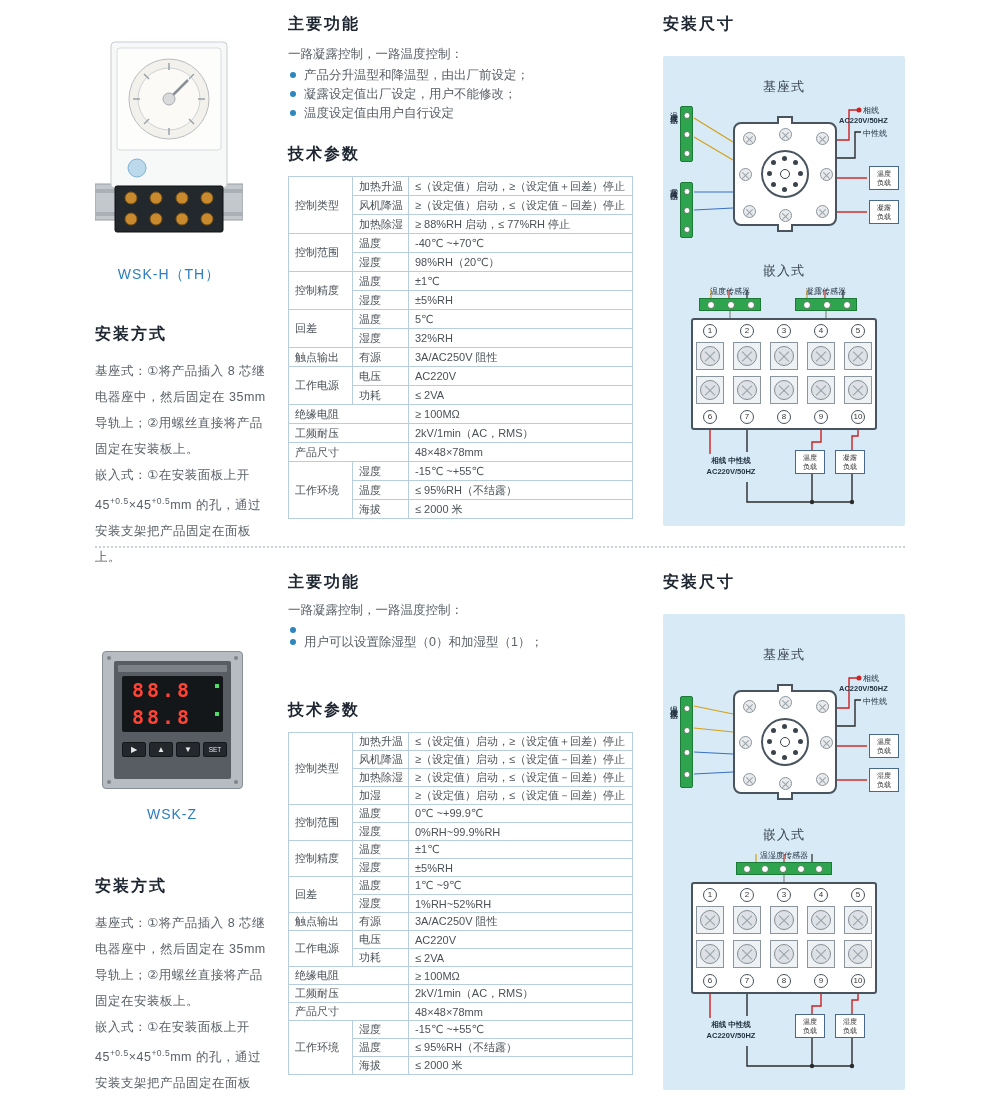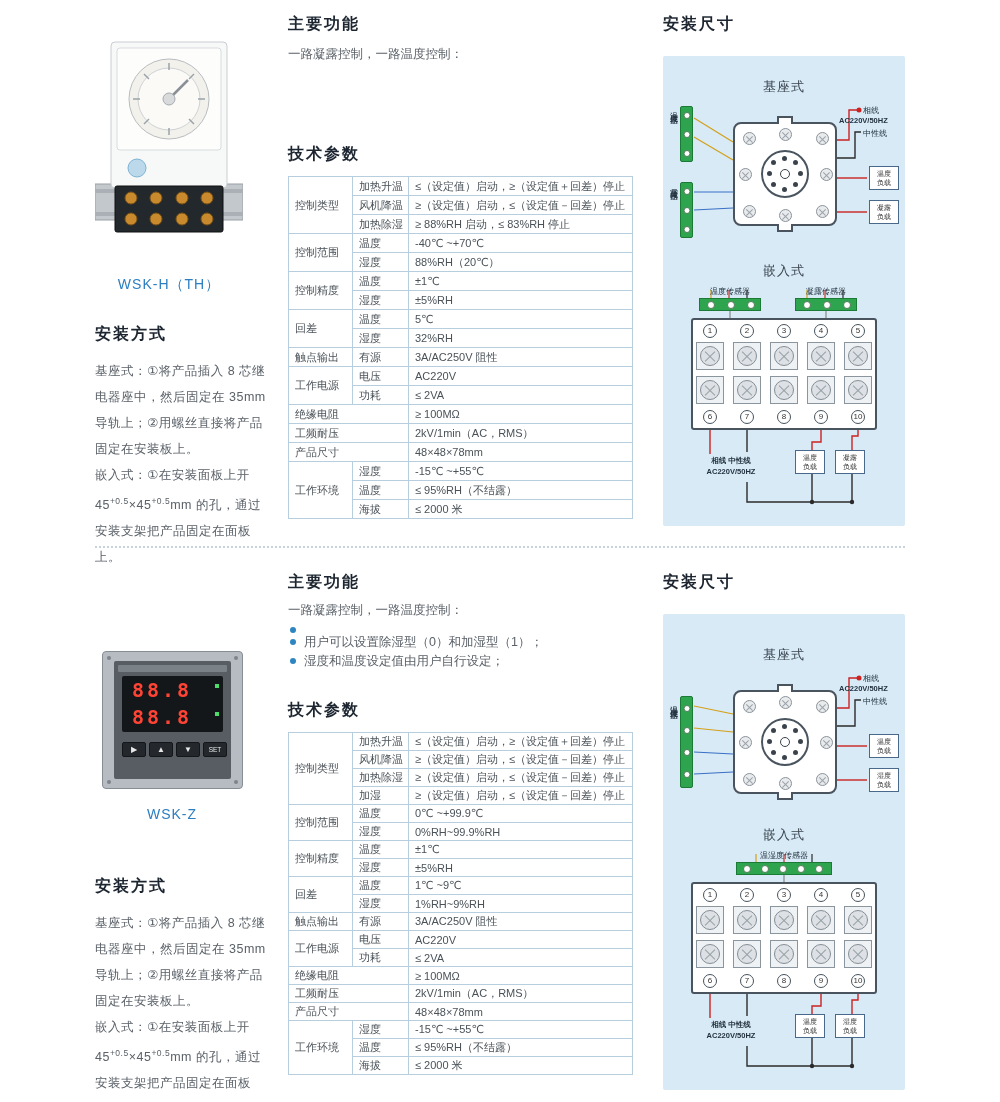--- a/index.html
+++ b/index.html
@@ -81,60 +81,74 @@
           <circle cx="61" cy="162" r="6"></circle>
           <circle cx="87" cy="162" r="6"></circle>
           <circle cx="112" cy="162" r="6"></circle>
         <circle cx="36" cy="183" r="6"></circle>
           <circle cx="61" cy="183" r="6"></circle>
           <circle cx="87" cy="183" r="6"></circle>
           <circle cx="112" cy="183" r="6"></circle>
       </g>
     </svg>
   </div>
-  <div class="abs model" style="left:83px;top:276px;width:172px">WSK-H（TH）</div>
+  <div class="abs model" style="left:83px;top:266px;width:172px">WSK-H（TH）</div>
 
   <div class="abs h2" style="left:95px;top:324px">安装方式</div>
   <div class="abs body-text" style="left:95px;top:358px;width:178px">
     <p>基座式：①将产品插入 8 芯继电器座中，然后固定在 35mm 导轨上；②用螺丝直接将产品固定在安装板上。</p>
     <p><span>嵌入式：①在安装面板上开 45</span><sup>+0.5</sup><span>×45</span><sup>+0.5</sup><span>mm 的孔，通过安装支架把产品固定在面板上。</span></p>
   </div>
 
   <div class="abs h2" style="left:288px;top:14px">主要功能</div>
   <div class="abs intro" style="left:288px;top:46px">一路凝露控制，一路温度控制：</div>
+  <div class="abs" style="left:288px;top:66px;width:345px">
+    <div class="bullet-item">
+        <span class="dot"></span>
+        <span>产品分升温型和降温型，由出厂前设定；</span>
+      </div>
+    <div class="bullet-item">
+        <span class="dot"></span>
+        <span>凝露设定值出厂设定，用户不能修改；</span>
+      </div>
+    <div class="bullet-item">
+        <span class="dot"></span>
+        <span>温度设定值由用户自行设定</span>
+      </div>
+  </div>
   <div class="abs h2" style="left:288px;top:144px">技术参数</div>
 
   <table class="spec t1 abs" style="left:288px;top:176px;width:344px">
     <colgroup>
         <col style="width:64px">
         <col style="width:56px">
         <col style="width:224px">
       </colgroup>
     <tbody>
         <tr>
           <td rowspan="3">控制类型</td>
           <td>加热升温</td>
           <td class="v">≤（设定值）启动，≥（设定值＋回差）停止</td>
         </tr>
     <tr>
           <td>风机降温</td>
           <td class="v">≥（设定值）启动，≤（设定值－回差）停止</td>
         </tr>
     <tr>
           <td>加热除湿</td>
-          <td class="v">≥ 88%RH 启动，≤ 83%RH 停止</td>
+          <td class="v">≥ 88%RH 启动，≤ 77%RH 停止</td>
         </tr>
     <tr>
           <td rowspan="2">控制范围</td>
           <td>温度</td>
           <td class="v">-40℃ ~+70℃</td>
         </tr>
     <tr>
           <td>湿度</td>
-          <td class="v">88%RH（20℃）</td>
+          <td class="v">98%RH（20℃）</td>
         </tr>
     <tr>
           <td rowspan="2">控制精度</td>
           <td>温度</td>
           <td class="v">±1℃</td>
         </tr>
     <tr>
           <td>湿度</td>
           <td class="v">±5%RH</td>
         </tr>
@@ -359,24 +373,20 @@
   <div class="abs h2" style="left:288px;top:572px">主要功能</div>
   <div class="abs intro" style="left:288px;top:602px">一路凝露控制，一路温度控制：</div>
   <div class="abs" style="left:288px;top:621px;width:345px">
     <div class="bullet-item">
         <span class="dot"></span>
       </div>
     <div class="bullet-item">
         <span class="dot"></span>
         <span>用户可以设置除湿型（0）和加湿型（1）；</span>
       </div>
-    <div class="bullet-item">
-        <span class="dot"></span>
-        <span>湿度和温度设定值由用户自行设定；</span>
-      </div>
   </div>
   <div class="abs h2" style="left:288px;top:700px">技术参数</div>
 
   <table class="spec t2 abs" style="left:288px;top:732px;width:344px">
     <colgroup>
         <col style="width:64px">
         <col style="width:56px">
         <col style="width:224px">
       </colgroup>
     <tbody>
@@ -415,21 +425,21 @@
           <td>湿度</td>
           <td class="v">±5%RH</td>
         </tr>
     <tr>
           <td rowspan="2">回差</td>
           <td>温度</td>
           <td class="v">1℃ ~9℃</td>
         </tr>
     <tr>
           <td>湿度</td>
-          <td class="v">1%RH~9%RH</td>
+          <td class="v">1%RH~52%RH</td>
         </tr>
     <tr>
           <td>触点输出</td>
           <td>有源</td>
           <td class="v">3A/AC250V 阻性</td>
         </tr>
     <tr>
           <td rowspan="2">工作电源</td>
           <td>电压</td>
           <td class="v">AC220V</td>

